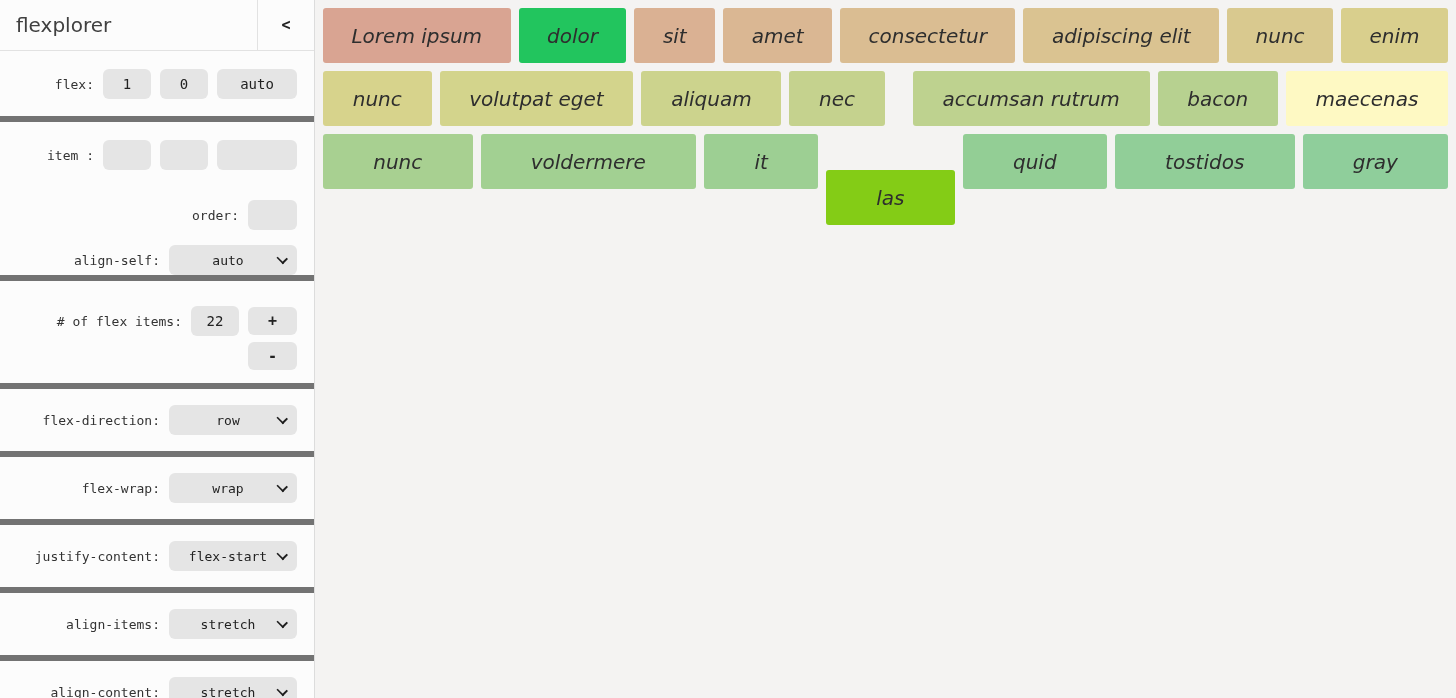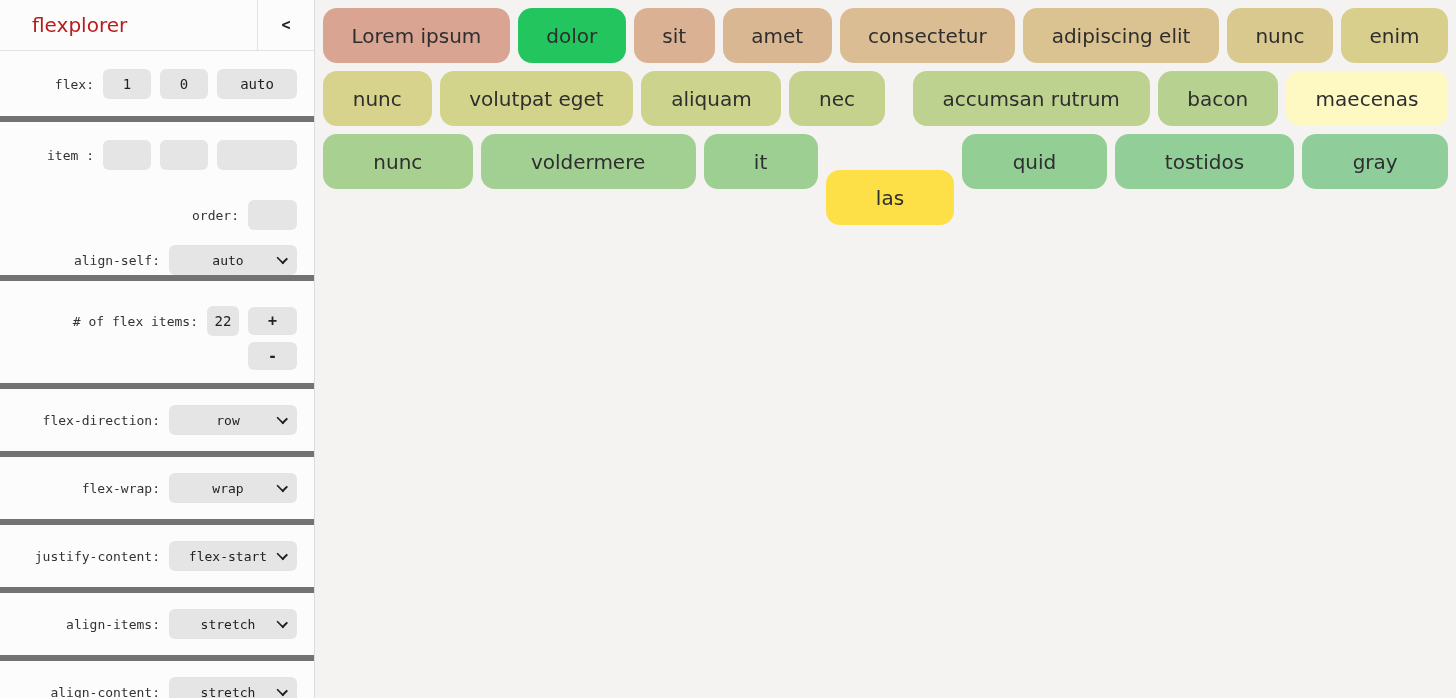--- a/index.html
+++ b/index.html
@@ -21,23 +21,23 @@
   .titlebar {
     height: 51px;
     border-bottom: 1px solid #e2e2e2;
     display: flex;
     align-items: stretch;
   }
   .app-title {
     flex: 1;
     display: flex;
     align-items: center;
-    padding-left: 32px;
+    padding-left: 16px;
     font-size: 20px;
-    color: #b91c1c;
+    color: #404040;
   }
   .collapse-cell {
     width: 57px;
     border-left: 1px solid #e2e2e2;
     display: flex;
     align-items: center;
     justify-content: center;
     cursor: pointer;
   }
   .collapse-cell .glyph {
@@ -70,21 +70,21 @@
     font-family: "DejaVu Sans Mono", monospace;
     font-size: 14px;
     color: #222;
     text-align: center;
     outline: none;
   }
   input.ctl { padding: 0 4px; }
   .w-sm   { width: 48px; }
   .w-lg   { width: 80px; }
   .w-ord  { width: 49px; }
-  .w-cnt  { width: 32px; }
+  .w-cnt  { width: 48px; }
   .selectbox {
     position: relative;
     width: 128px;
     height: 30px;
     background: #e5e5e5;
     border-radius: 6px;
     display: flex;
     align-items: center;
     justify-content: center;
     cursor: pointer;
@@ -136,29 +136,30 @@
   .canvas {
     flex: 1;
     padding: 4px;
     overflow: hidden;
   }
   .flex-row { display: flex; }
   .flex-item {
     flex: 1 0 auto;
     margin: 4px;
     height: 55px;
-    border-radius: 14px;
+    border-radius: 3px;
     display: flex;
     align-items: center;
     justify-content: center;
     padding: 17px 22px;
     font-size: 20px;
     color: #2e2e2e;
     cursor: pointer;
     white-space: nowrap;
+    font-style: italic;
   }
 </style>
 </head>
 <body>
 
 <div class="sidebar">
 
   <div class="titlebar">
     <div class="app-title">flexplorer</div>
     <div class="collapse-cell">
@@ -275,18 +276,18 @@
       <div class="flex-item" style="background: rgb(204, 211, 141);">aliquam</div>
       <div class="flex-item" style="background: rgb(197, 210, 142);">nec</div>
       <div class="flex-item" style="background: rgb(190, 210, 143); margin-left: 24px;">accumsan rutrum</div>
       <div class="flex-item" style="background: rgb(183, 209, 144);">bacon</div>
       <div class="flex-item" style="background: #fef9c3;">maecenas</div>
     </div>
     <div class="flex-row">
       <div class="flex-item" style="background: rgb(168, 208, 145);">nunc</div>
       <div class="flex-item" style="background: rgb(162, 208, 146);">voldermere</div>
       <div class="flex-item" style="background: rgb(157, 207, 147);">it</div>
-      <div class="flex-item" style="background: #fde047; margin-top: 40px;">las</div>
+      <div class="flex-item" style="background: #84cc16; margin-top: 40px;">las</div>
       <div class="flex-item" style="background: rgb(147, 206, 149);">quid</div>
       <div class="flex-item" style="background: rgb(145, 206, 152);">tostidos</div>
       <div class="flex-item" style="background: rgb(143, 206, 155);">gray</div>
     </div>
   </div>
 
 </body></html>

